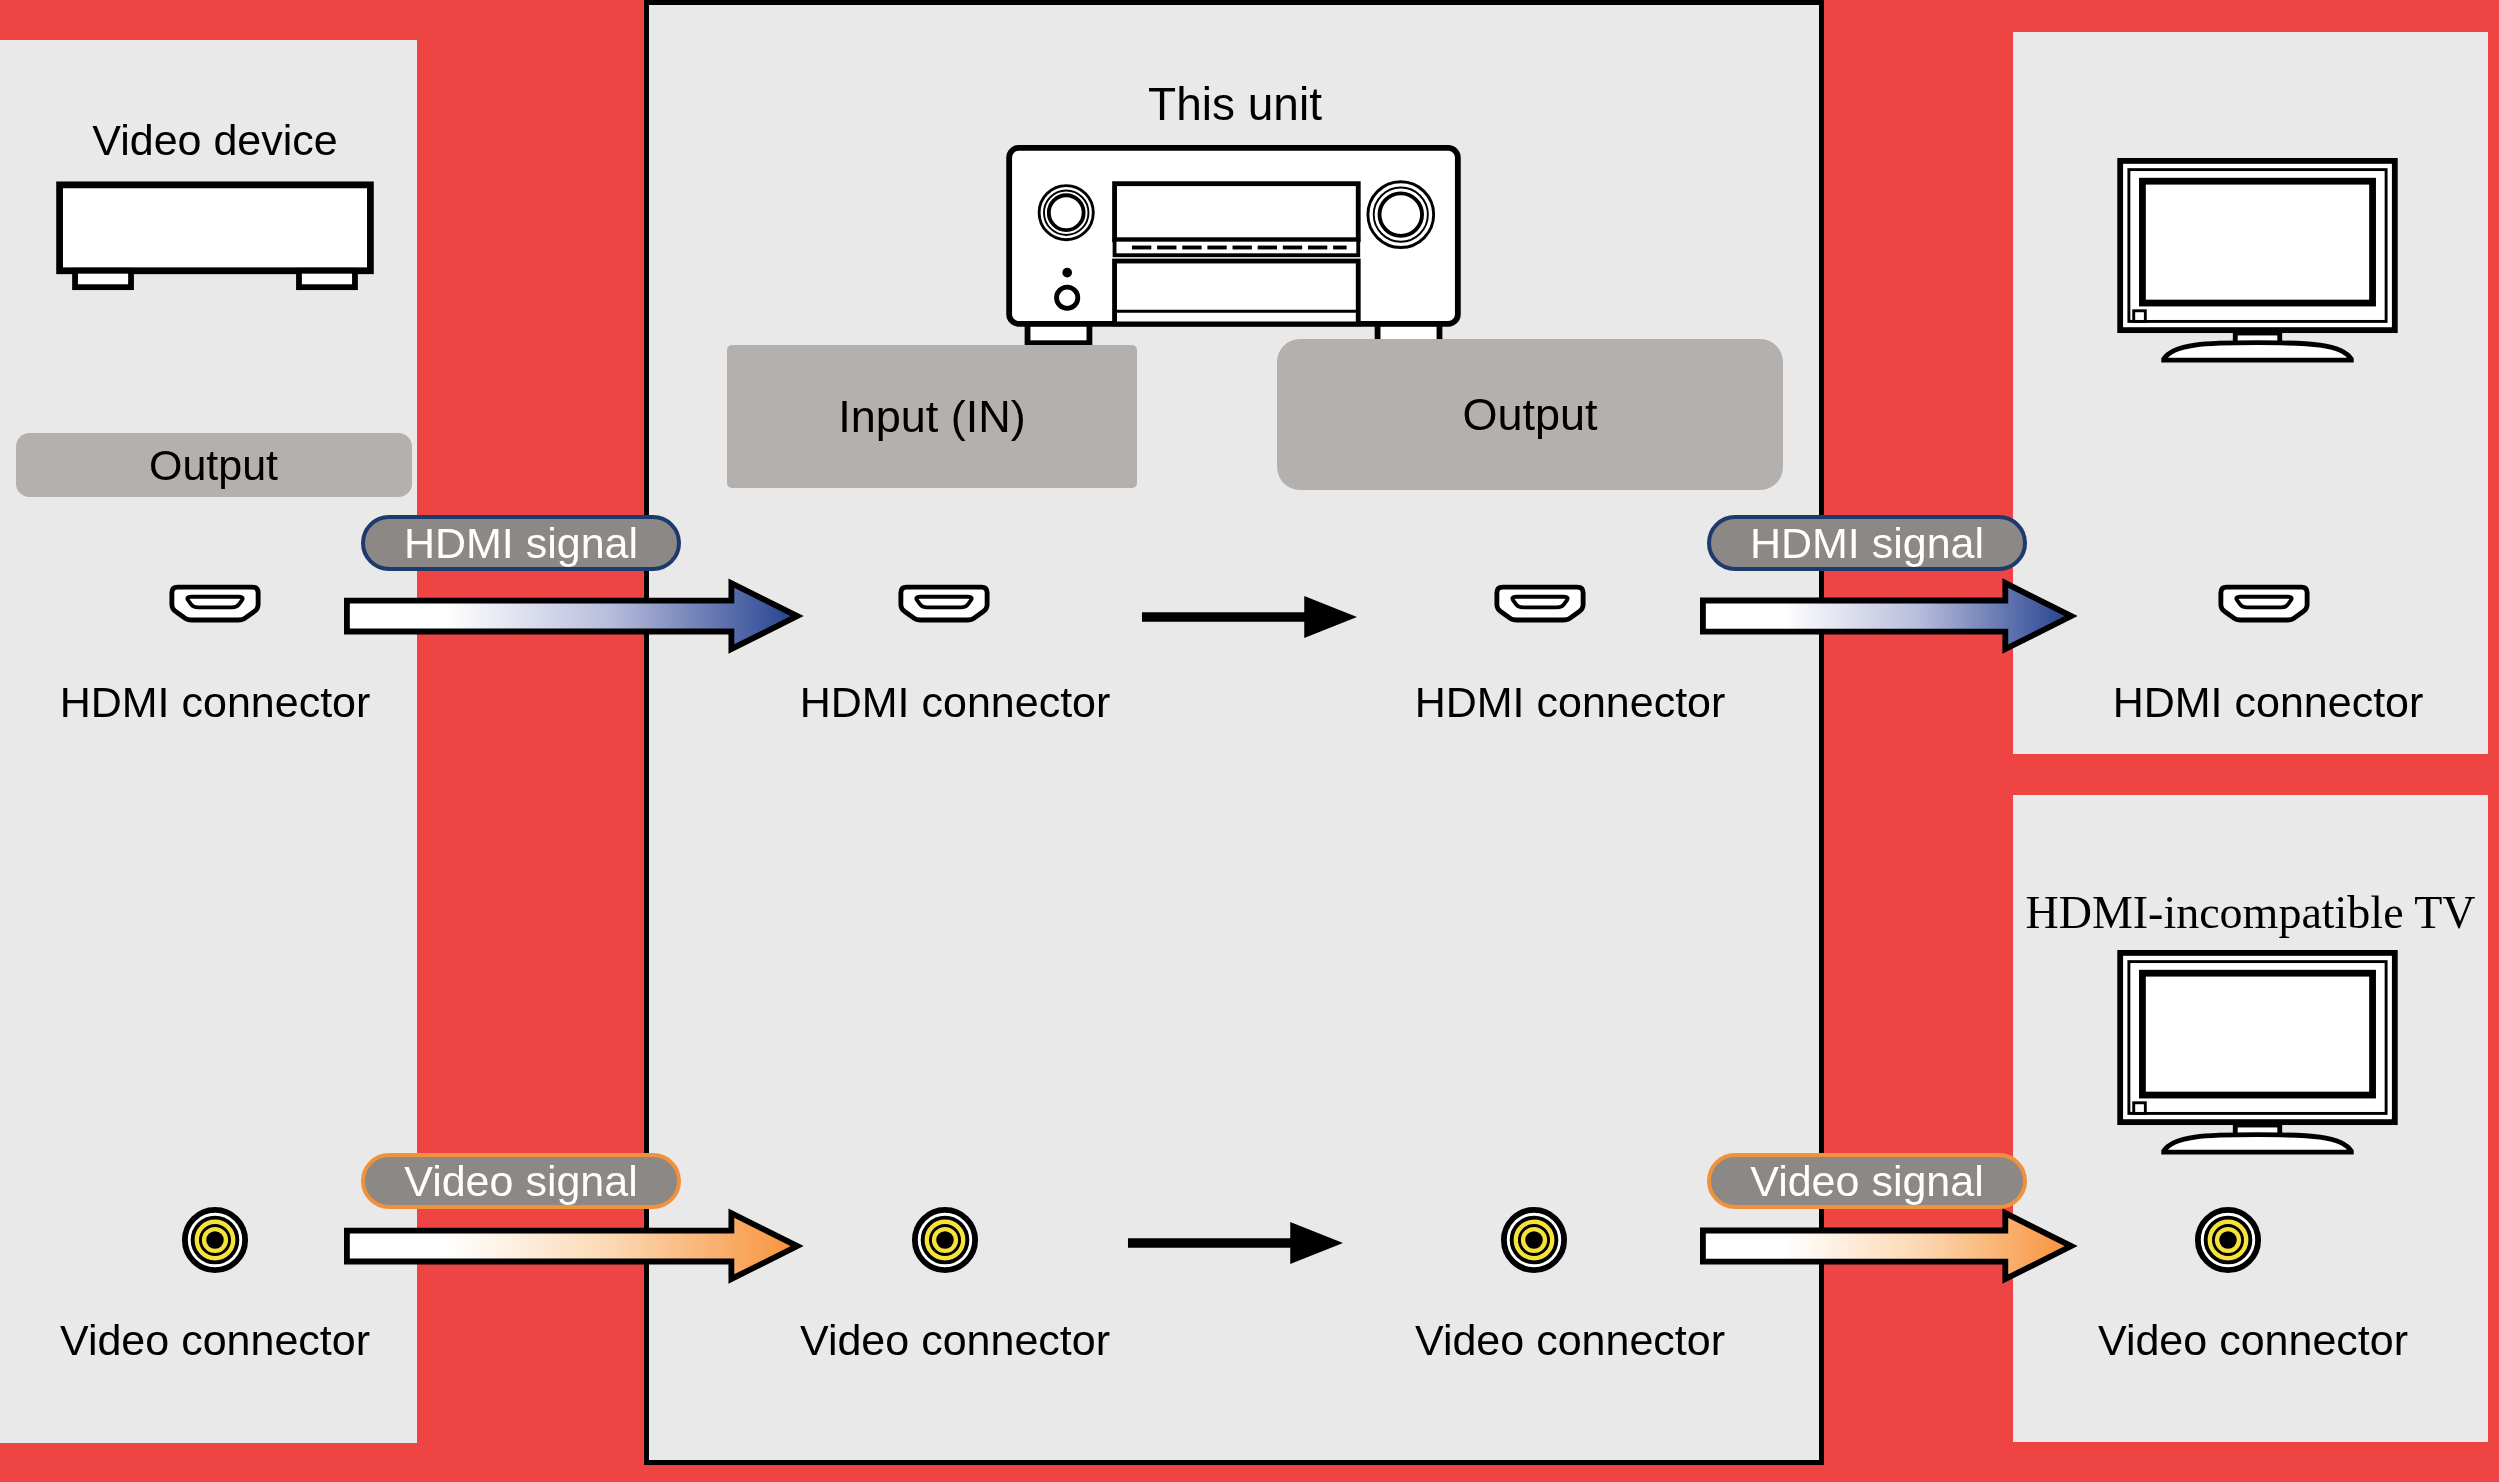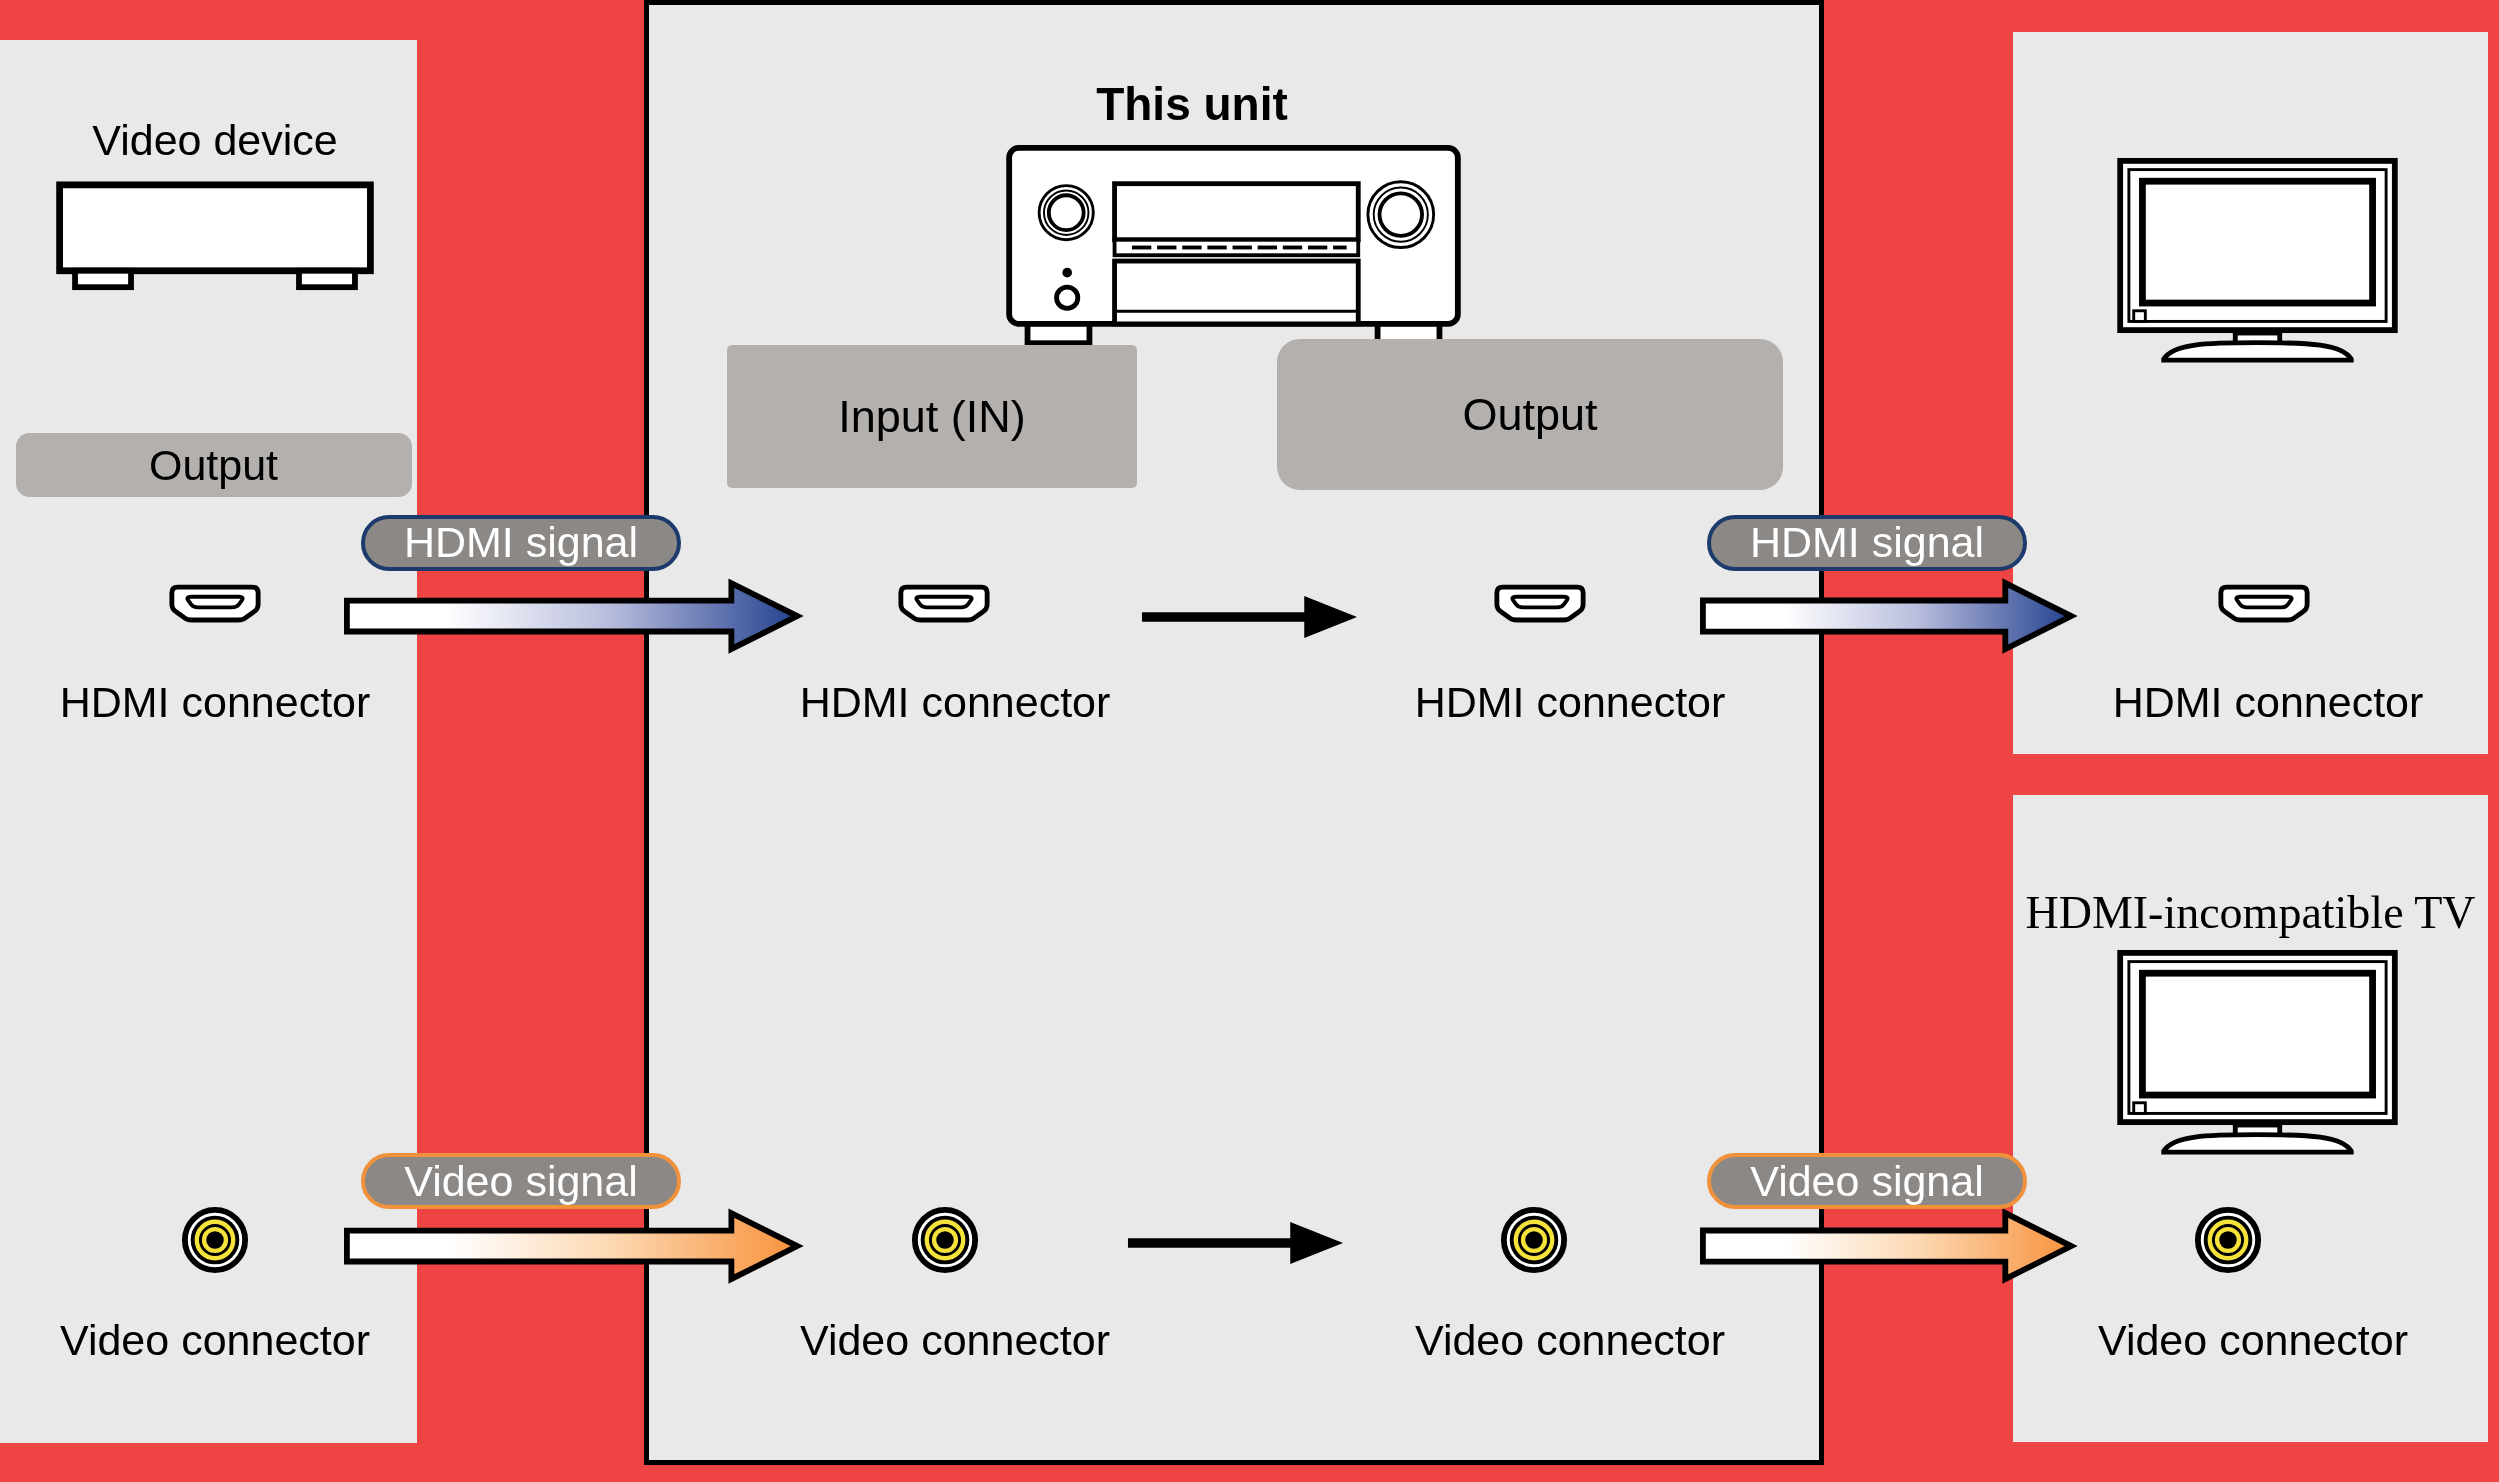--- a/index.html
+++ b/index.html
@@ -8,21 +8,21 @@
   .panel{position:absolute;background:var(--panel-bg,#e9e9e9);}
   .centerbox{position:absolute;background:var(--panel-bg,#e9e9e9);border:5.8px solid #000;box-sizing:border-box;}
   .lbl{position:absolute;text-align:center;font-size:43px;line-height:1.15;color:#000;white-space:nowrap;}
   .big{font-size:46px;}
   .graybox{position:absolute;background:var(--box-label-bg,#b3b0ad);border-radius:17.4px;
            display:flex;align-items:center;justify-content:center;text-align:center;
            font-size:45px;color:#000;}
   .sigbadge{position:absolute;background:var(--signal-badge-bg,#8b8886);border-radius:31px;
             display:flex;align-items:center;justify-content:center;
             font-size:43px;color:#ffffff;z-index:6;box-sizing:border-box;}
-  .sigbadge.hdmi{border:4.8px solid var(--hdmi-accent,#1d3a6d);align-items:flex-end;}
+  .sigbadge.hdmi{border:4.8px solid var(--hdmi-accent,#1d3a6d);}
   .sigbadge.video{border:4.8px solid var(--video-accent,#f0923c);}
   .abs{position:absolute;}
   svg{display:block;}
   .z5{z-index:5;}
 </style>
 </head>
 <body>
 
 <div id="canvas">
 
@@ -38,21 +38,21 @@
       <rect x="4" y="4" width="322" height="89" fill="#fff" stroke="#000" stroke-width="7"></rect>
       <rect x="20" y="93" width="58" height="17" fill="#fff" stroke="#000" stroke-width="6"></rect>
       <rect x="252" y="93" width="58" height="17" fill="#fff" stroke="#000" stroke-width="6"></rect>
     </svg>
   </div>
 
   <div class="graybox" style="left:15.5px;top:433px;width:396px;height:64px;border-radius:13.6px;font-size:43px;">
     <span>Output</span>
   </div>
 
-  <div class="lbl big" style="left:998px;top:78px;width:388px;font-weight:bold;">This unit</div>
+  <div class="lbl big" style="left:1041px;top:78px;width:388px;">This unit</div>
 
   <div class="abs" style="left:1006px;top:145px;">
     <svg width="455" height="205" viewBox="0 0 470 212">
       <rect x="3" y="3" width="464" height="182" rx="10" fill="#fff" stroke="#000" stroke-width="6"></rect>
 
       <rect x="22" y="185" width="64" height="20" fill="#fff" stroke="#000" stroke-width="6"></rect>
       <rect x="384" y="185" width="64" height="20" fill="#fff" stroke="#000" stroke-width="6"></rect>
 
       <circle cx="62" cy="70" r="28" fill="#fff" stroke="#000" stroke-width="3"></circle>
       <circle cx="62" cy="70" r="23" fill="#fff" stroke="#000" stroke-width="2"></circle>

